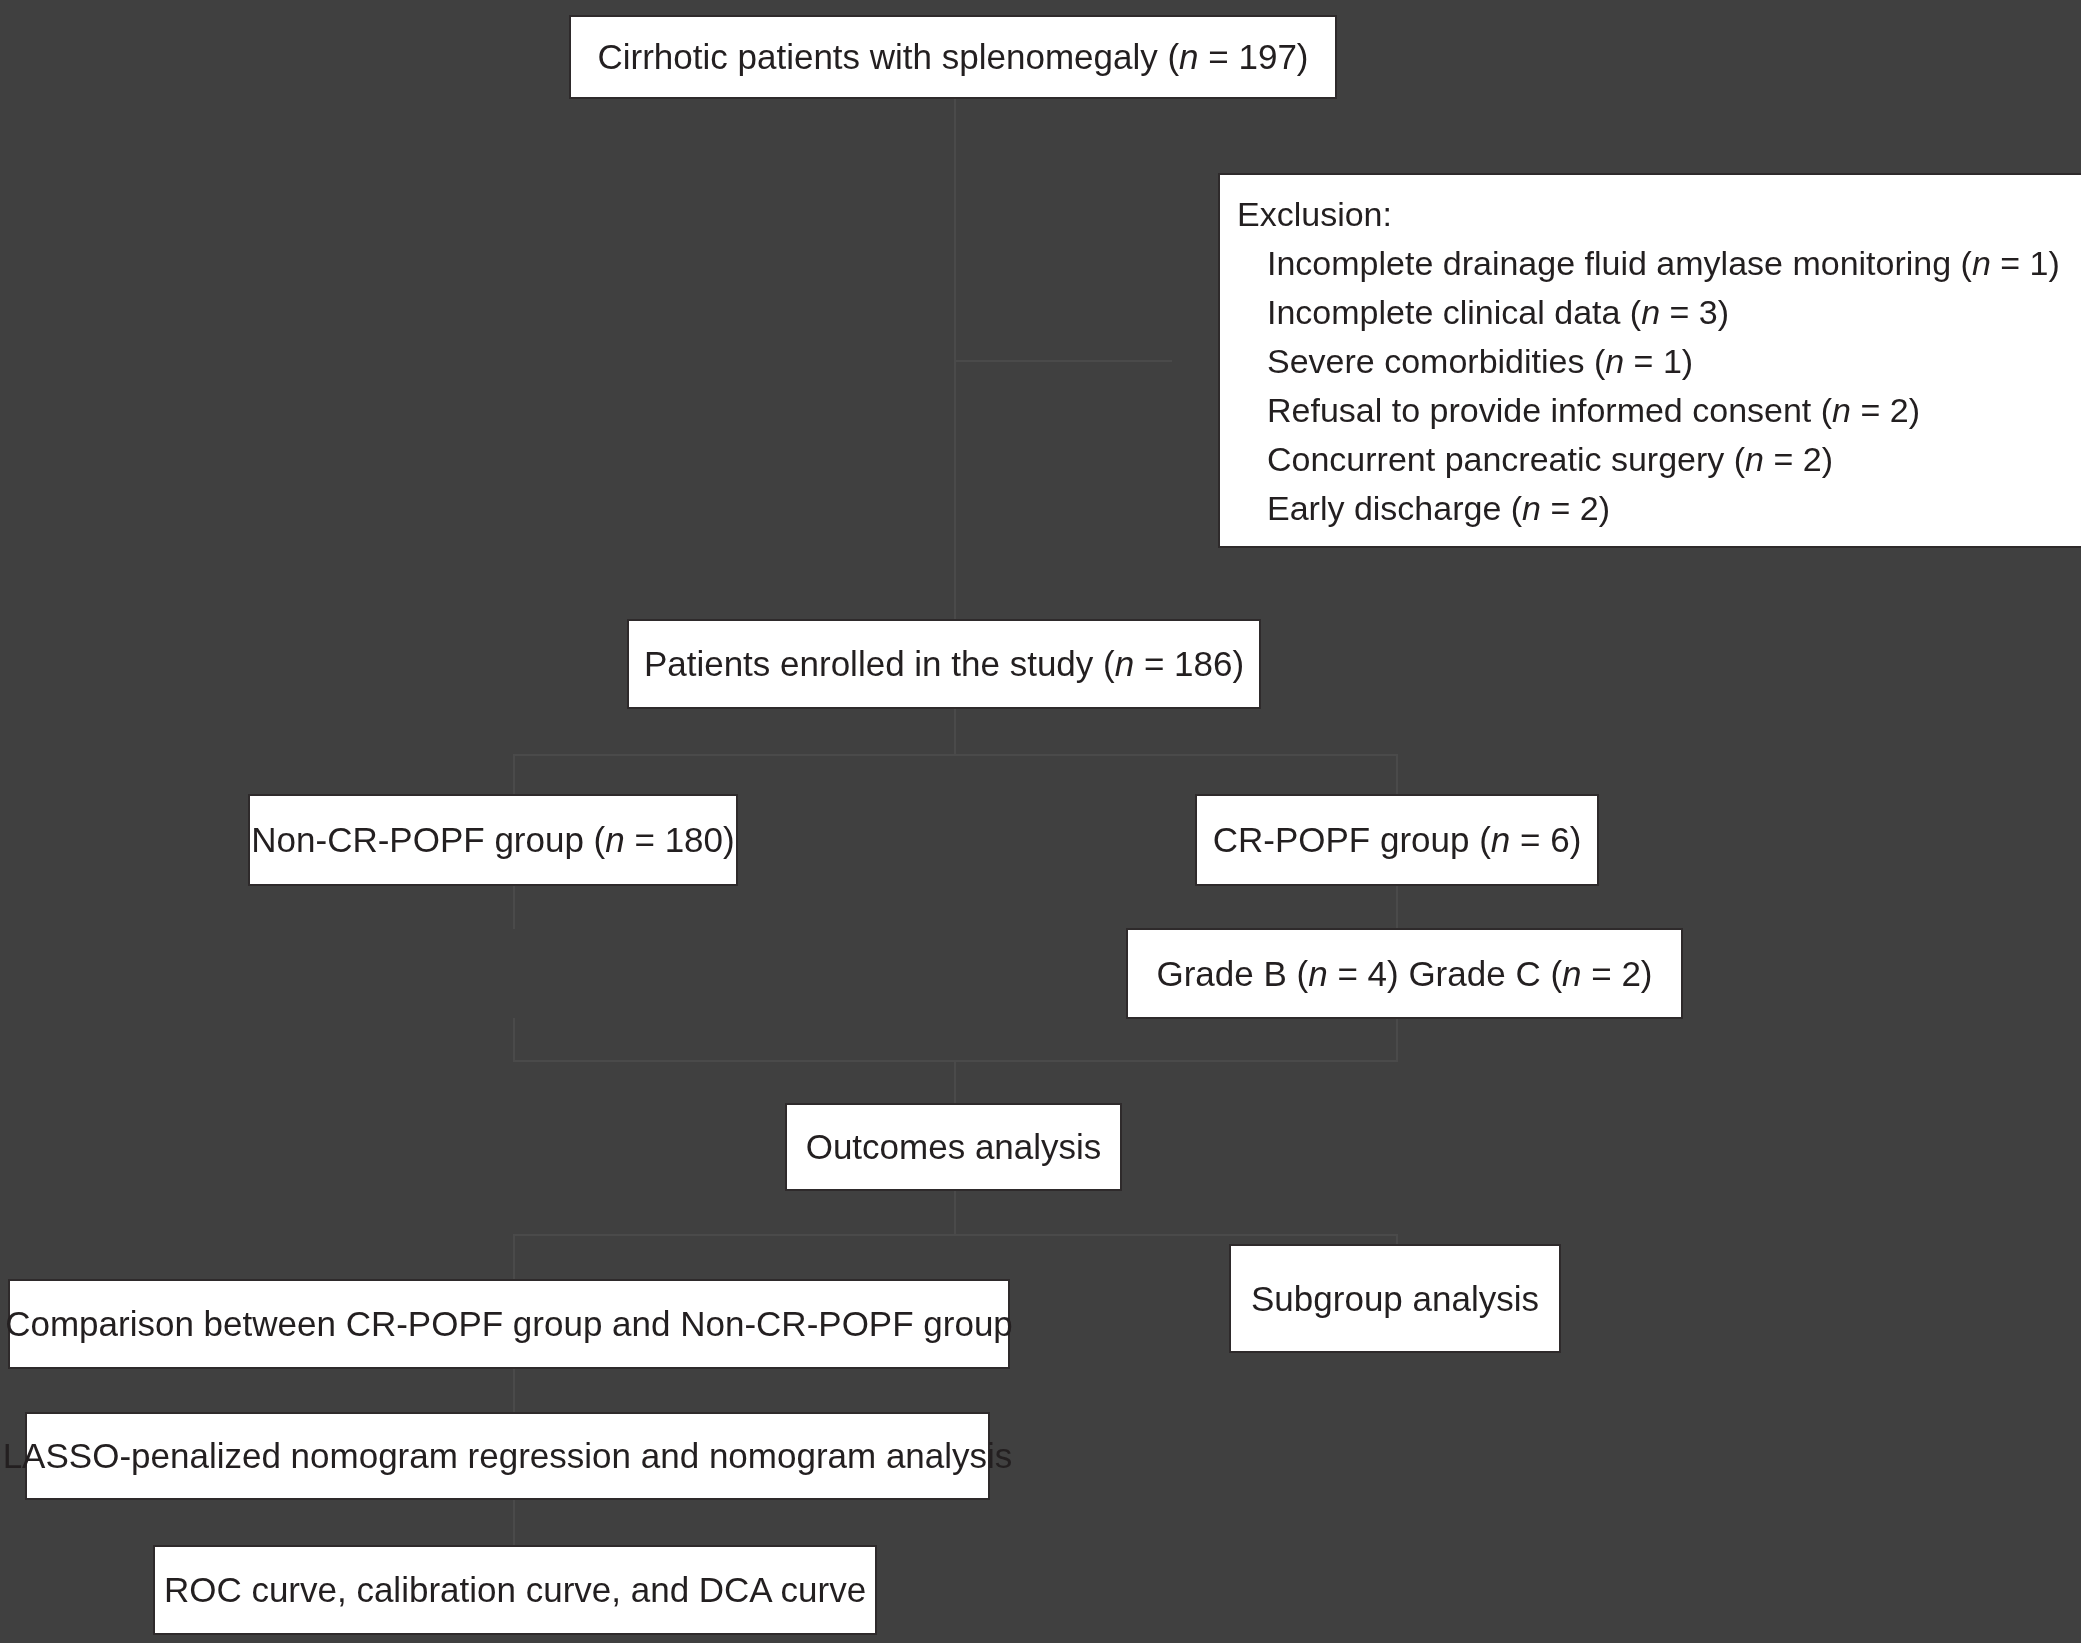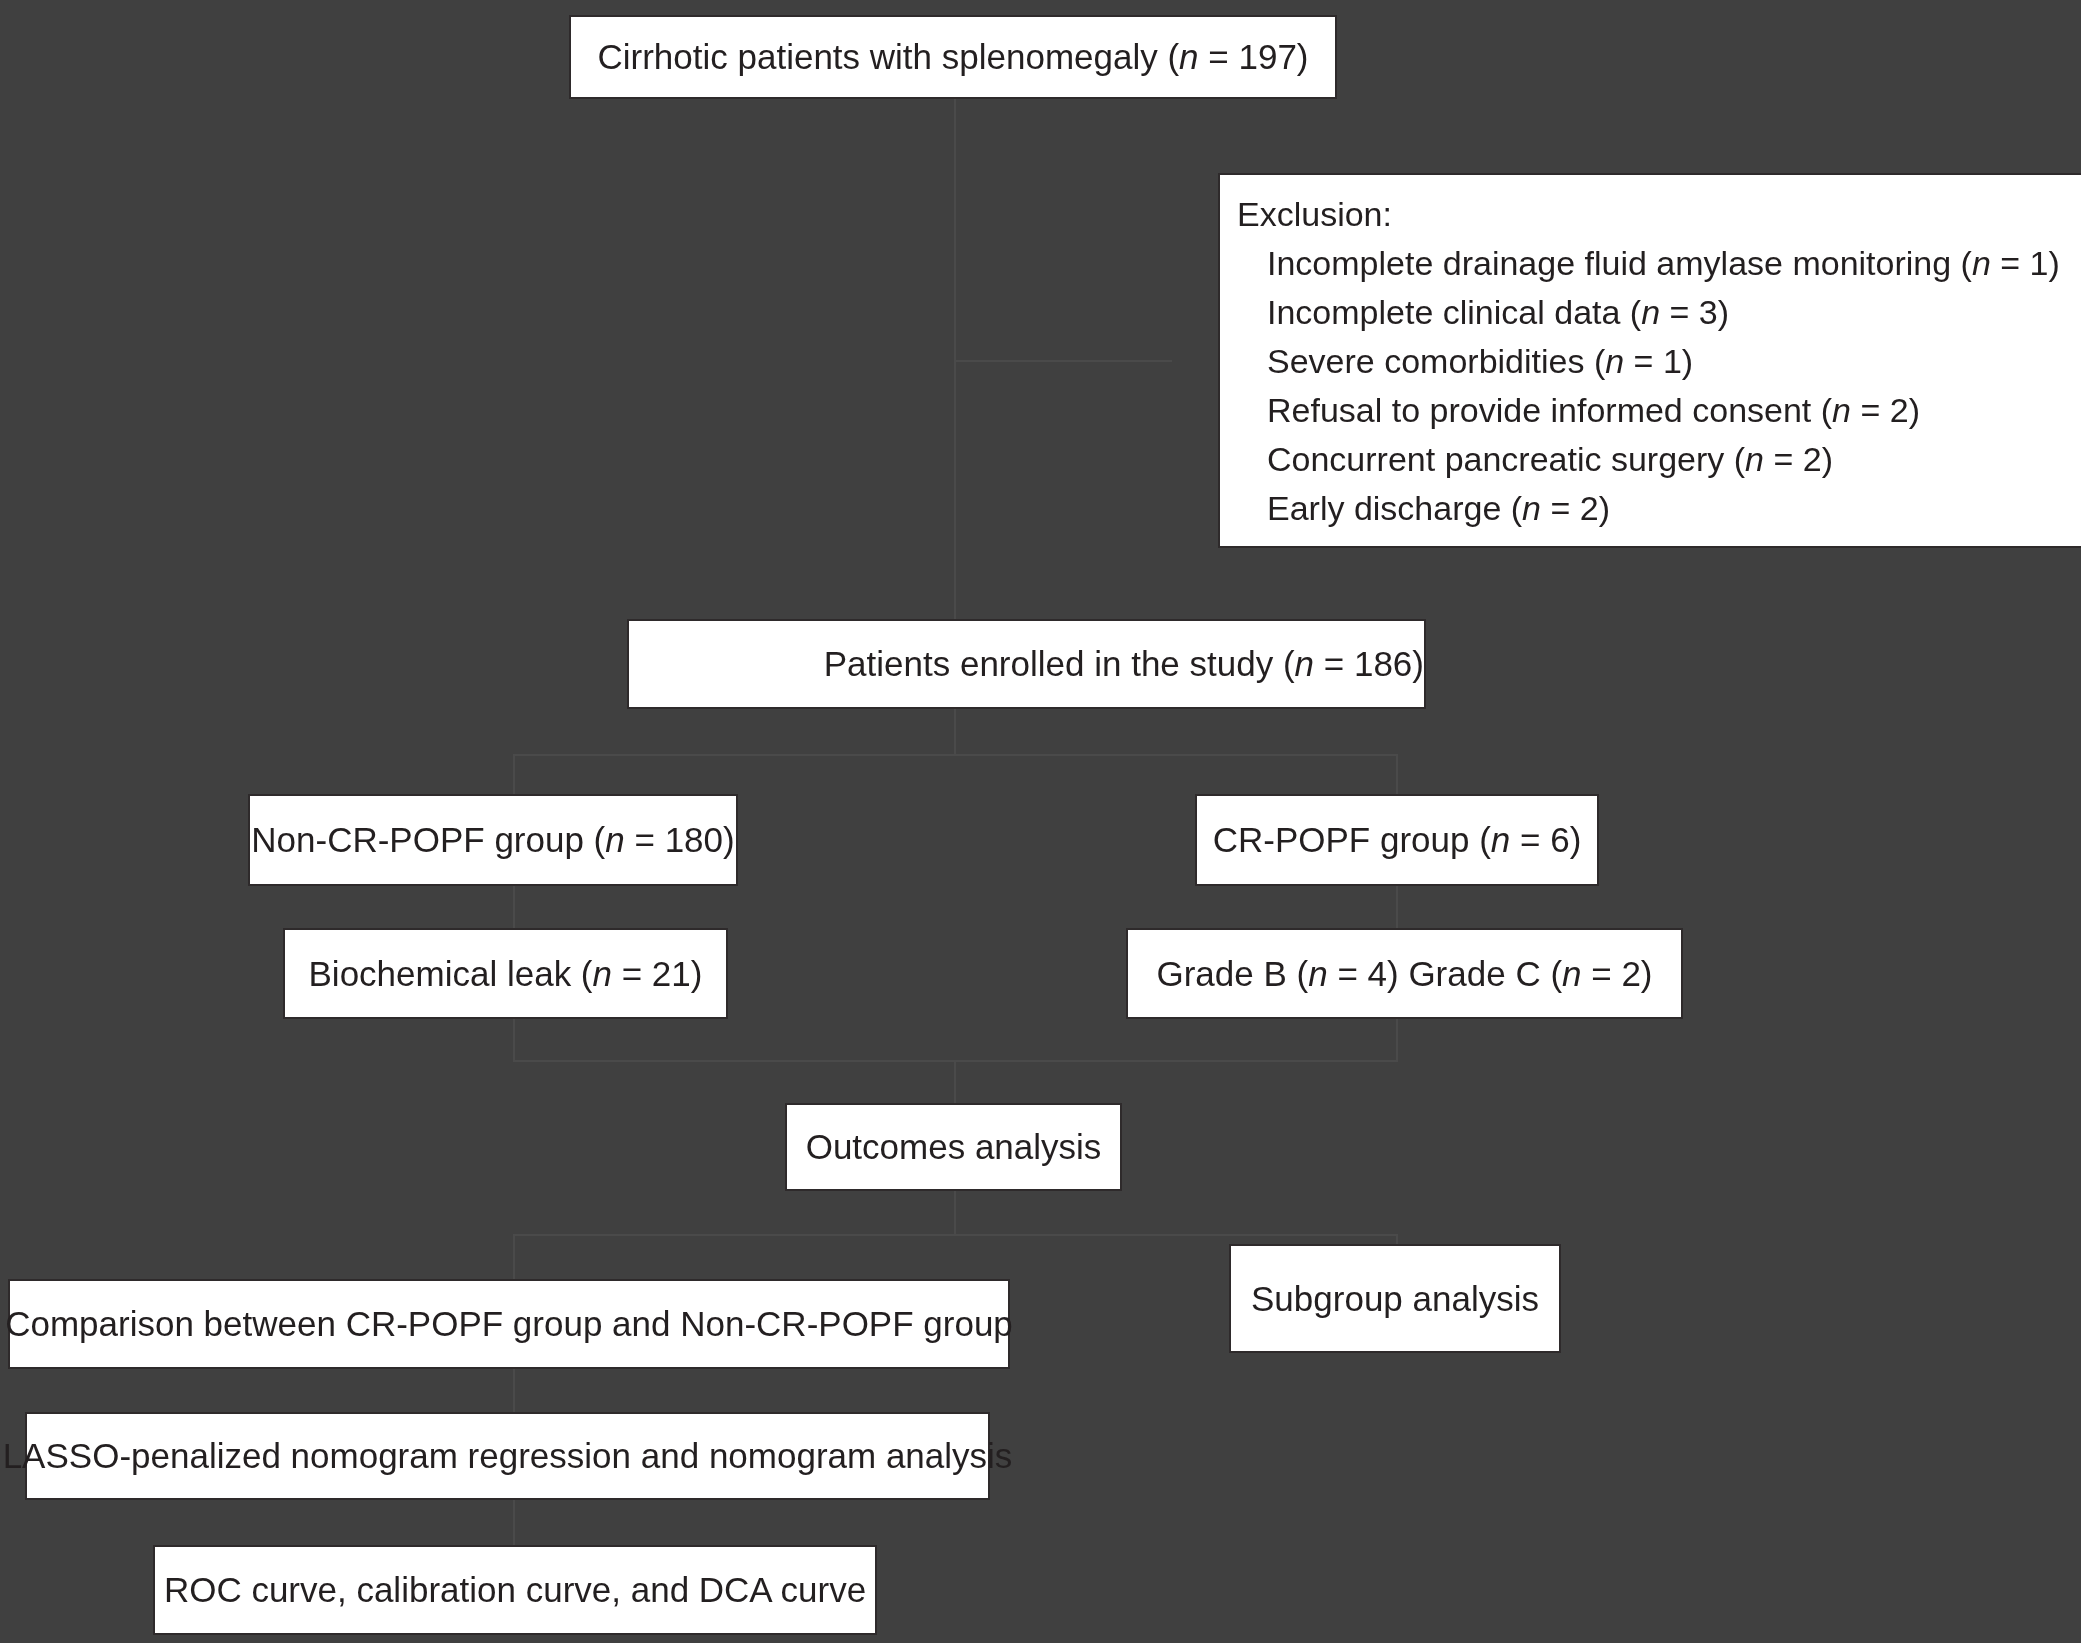--- a/index.html
+++ b/index.html
@@ -43,21 +43,21 @@
     font-size: 34px;
     line-height: 49px;
     margin-left: 48px;
   }
   .excl-item { margin-left: 30px; white-space: nowrap; }
   .excl-title { white-space: nowrap; }
 
   
   #initial-box     { left: 569px;  top: 15px;   width: 768px;  height: 84px; }
   #exclusion-box   { left: 1170px; top: 173px;  width: 903px;  height: 375px; }
-  #enrolled-box    { left: 627px;  top: 619px;  width: 799px;  height: 90px; justify-content: flex-end; }
+  #enrolled-box    { left: 627px;  top: 619px;  width: 634px;  height: 90px; }
   #noncr-box       { left: 248px;  top: 794px;  width: 490px;  height: 92px; }
   #cr-box          { left: 1195px; top: 794px;  width: 404px;  height: 92px; }
   #biochem-box     { left: 283px;  top: 928px;  width: 445px;  height: 91px; }
   #grade-box       { left: 1126px; top: 928px;  width: 557px;  height: 91px; }
   #outcomes-box    { left: 785px;  top: 1103px; width: 337px;  height: 88px; }
   #comparison-box  { left: 8px;    top: 1279px; width: 1002px; height: 90px; justify-content: center; }
   #subgroup-box    { left: 1229px; top: 1244px; width: 332px;  height: 109px; }
   #lasso-box       { left: 25px;   top: 1412px; width: 965px;  height: 88px; }
   #roc-box         { left: 153px;  top: 1545px; width: 724px;  height: 90px; }
 
@@ -124,23 +124,20 @@
   </div>
 
   <div class="box" id="noncr-box">
     <span>Non-CR-POPF group (<i>n</i> = 180)</span>
   </div>
 
   <div class="box" id="cr-box">
     <span>CR-POPF group (<i>n</i> = 6)</span>
   </div>
 
-  <div class="box" id="biochem-box">
-    <span>Biochemical leak (<i>n</i> = 21)</span>
-  </div>
 
   <div class="box" id="grade-box">
     <span>Grade B (<i>n</i> = 4) Grade C (<i>n</i> = 2)</span>
   </div>
 
   <div class="box" id="outcomes-box">
     <span>Outcomes analysis</span>
   </div>
 
   <div class="box" id="comparison-box">

